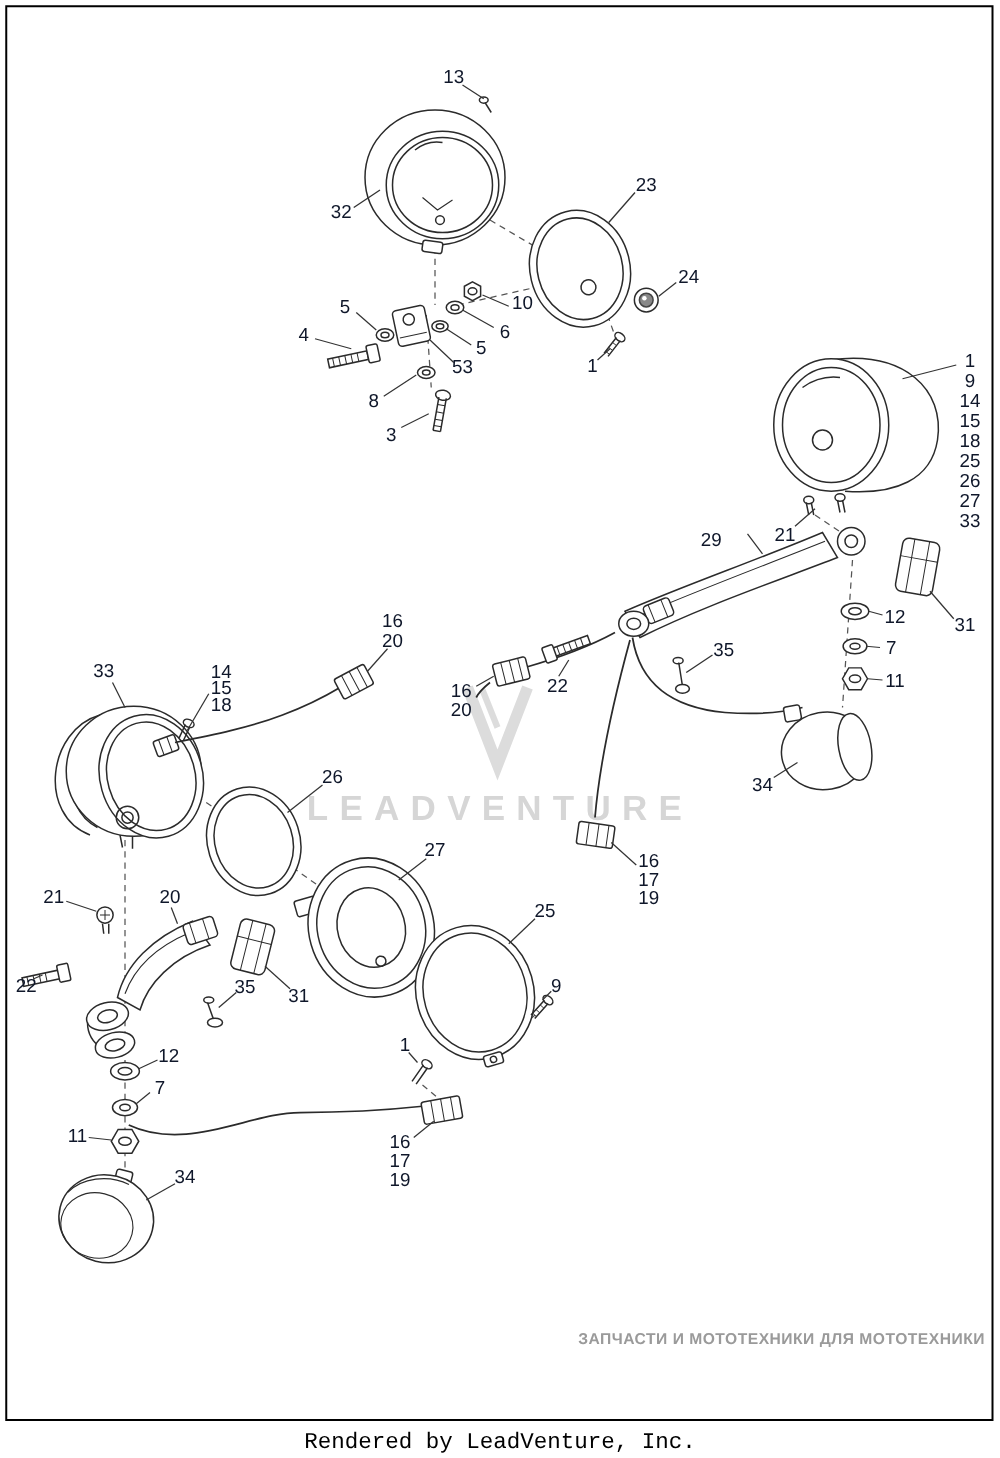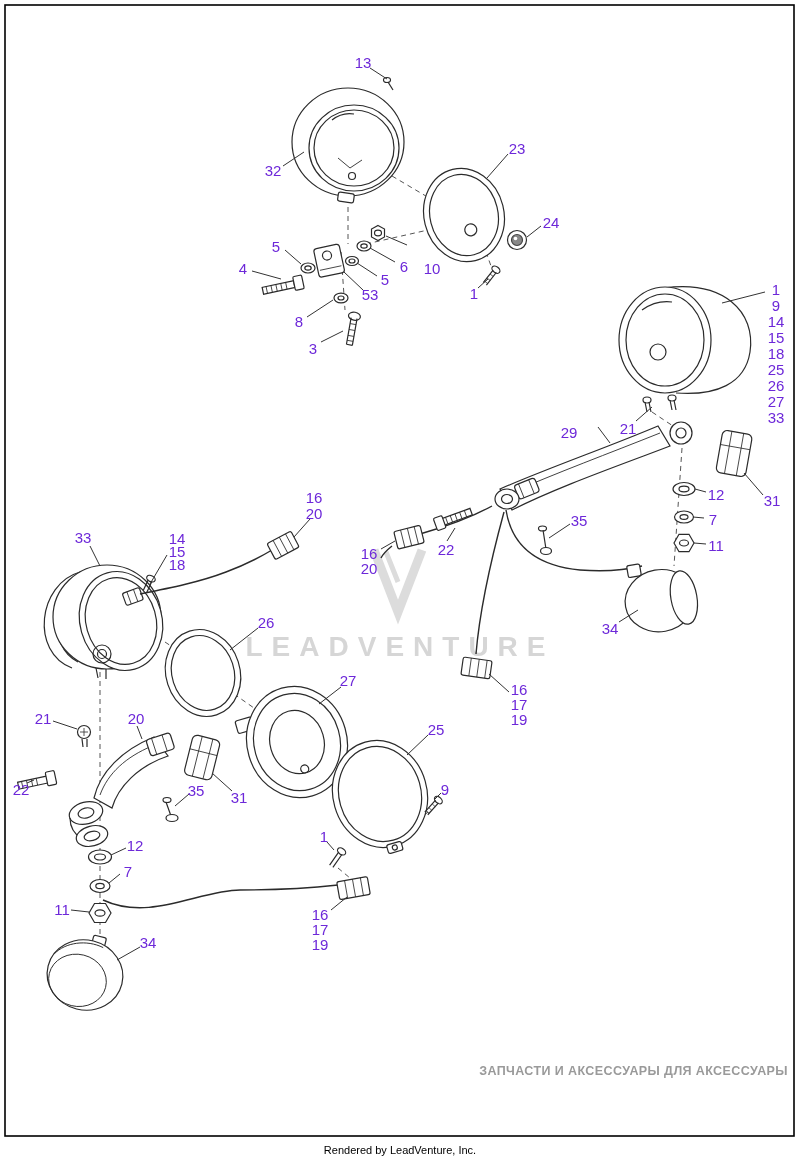--- a/index.html
+++ b/index.html
@@ -5,35 +5,35 @@
   html,body{margin:0;padding:0;}
   body{
     width:800px;height:1166px;position:relative;background:#ffffff;
     font-family:"Liberation Sans", sans-serif;overflow:hidden;
   }
   .stage{position:absolute;inset:0;}
   svg{position:absolute;top:0;left:0;}
   .callout-layer{position:absolute;inset:0;pointer-events:none;}
   .callout{
     position:absolute;transform:translate(-50%,-50%);
-    font-size:15px;color:#6d28d9;white-space:nowrap;line-height:1;
+    font-size:15px;color:#0f172a;white-space:nowrap;line-height:1;
   }
   .brand{
     position:absolute;right:12px;top:1064px;text-align:right;width:420px;
   }
   .brand-tagline{
     font-size:12.5px;font-weight:bold;color:#9a9a9a;letter-spacing:.4px;
   }
   .brand-logo{
     margin-top:4px;font-size:40px;font-weight:bold;letter-spacing:4px;
     color:rgba(226,102,102,.38);line-height:1;
   }
   .footer{
     position:absolute;left:0;right:0;top:1144px;text-align:center;
-    font-size:11px;color:#000;
+    font-size:18px;color:#000;font-family:Liberation Mono, monospace;
   }
 </style>
 </head>
 <body>
 
 <div class="stage">
 
 <svg width="800" height="1166" viewBox="0 0 800 1166" xmlns="http://www.w3.org/2000/svg">
 
   <rect x="5" y="5" width="789" height="1131" fill="none" stroke="#000" stroke-width="1.6"></rect>
@@ -392,21 +392,21 @@
     <path d="M331,910 L347,897"></path>
     <path d="M140,947 L117,960"></path>
   </g>
 </svg>
 
 <div class="callout-layer">
       <span class="callout" style="left: 363px; top: 62px;">13</span>
       <span class="callout" style="left: 273px; top: 170px;">32</span>
       <span class="callout" style="left: 517px; top: 148px;">23</span>
       <span class="callout" style="left: 551px; top: 222px;">24</span>
-      <span class="callout" style="left: 432px; top: 243px; margin-top: 25px;">10</span>
+      <span class="callout" style="left: 418px; top: 243px;">10</span>
       <span class="callout" style="left: 404px; top: 266px;">6</span>
       <span class="callout" style="left: 276px; top: 246px;">5</span>
       <span class="callout" style="left: 243px; top: 268px;">4</span>
       <span class="callout" style="left: 385px; top: 279px;">5</span>
       <span class="callout" style="left: 370px; top: 294px;">53</span>
       <span class="callout" style="left: 299px; top: 321px;">8</span>
       <span class="callout" style="left: 313px; top: 348px;">3</span>
       <span class="callout" style="left: 474px; top: 293px;">1</span>
       <span class="callout" style="left: 776px; top: 289px;">1</span>
       <span class="callout" style="left: 776px; top: 305px;">9</span>
@@ -450,18 +450,18 @@
       <span class="callout" style="left: 135px; top: 845px;">12</span>
       <span class="callout" style="left: 128px; top: 871px;">7</span>
       <span class="callout" style="left: 62px; top: 909px;">11</span>
       <span class="callout" style="left: 320px; top: 914px;">16</span>
       <span class="callout" style="left: 320px; top: 929px;">17</span>
       <span class="callout" style="left: 320px; top: 944px;">19</span>
       <span class="callout" style="left: 148px; top: 942px;">34</span>
     </div>
 
 <div class="brand">
-  <div class="brand-tagline">ЗАПЧАСТИ И АКСЕССУАРЫ ДЛЯ АКСЕССУАРЫ</div>
+  <div class="brand-tagline">ЗАПЧАСТИ И МОТОТЕХНИКИ ДЛЯ МОТОТЕХНИКИ</div>
 </div>
 
 <div class="footer">Rendered by LeadVenture, Inc.</div>
 
 </div>
 
 </body></html>

